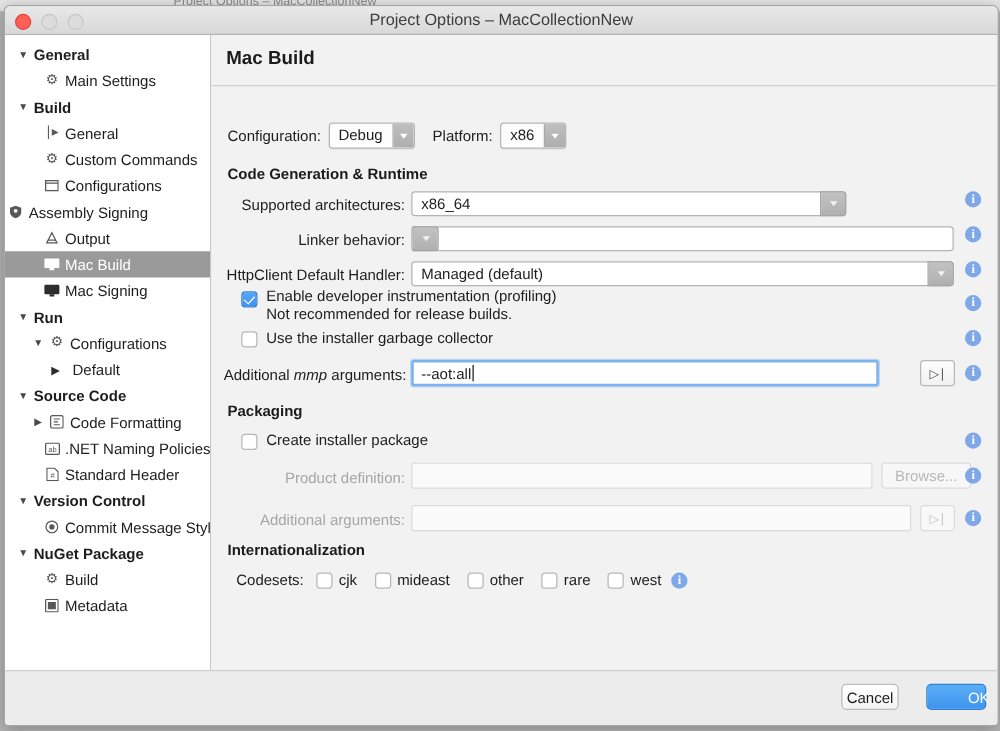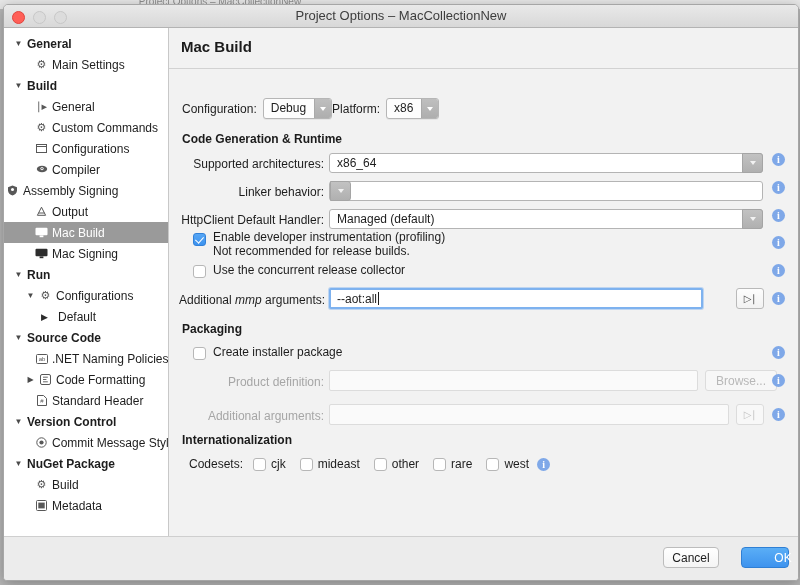--- a/index.html
+++ b/index.html
@@ -207,21 +207,21 @@
   .footer {
     position: absolute; left: 0; right: 0; bottom: 0; height: 43px;
     background: #ececec; border-top: 1px solid #cfcfcf;
   }
   .btn {
     position: absolute; top: 10px; height: 21px; box-sizing: border-box;
     border-radius: 4px; font-size: 12px;
     display: flex; align-items: center; justify-content: center;
   }
   .btn.cancel {
-    right: 79px; width: 56px;
+    right: 79px; width: 46px;
     background: linear-gradient(#ffffff, #f4f4f4);
     border: 1px solid #bcbcbc; color: #1d1d1d; text-align: center;
   }
   .btn.ok {
     right: 9px; width: 48px;
     background: linear-gradient(#5aaef6, #3e93ee);
     border: 1px solid #2f7fd4; color: #ffffff; padding-left: 36px;
   }
 </style>
 </head>
@@ -271,30 +271,20 @@
         </div>
         <div class="tree-row" style="padding-left:29px">
           <span class="ic">
             <svg width="11" height="11" viewBox="0 0 11 11">
                 <rect x="0.5" y="1.5" width="10" height="8" fill="none" stroke="#585858"></rect>
                 <line x1="0.5" y1="3.5" x2="10.5" y2="3.5" stroke="#585858"></line>
               </svg>
           </span>
           <span class="lbl">Configurations</span>
         </div>
-        <div class="tree-row" style="padding-left:29px">
-          <span class="ic">
-            <svg width="12" height="11" viewBox="0 0 12 11">
-                <ellipse cx="6" cy="5" rx="5.2" ry="3.2" fill="#585858"></ellipse>
-                <circle cx="6" cy="4.6" r="1.6" fill="#fff"></circle>
-                <circle cx="6" cy="4.6" r="0.8" fill="#585858"></circle>
-              </svg>
-          </span>
-          <span class="lbl">Compiler</span>
-        </div>
         <div class="tree-row" style="">
           <span class="ic">
             <svg width="11" height="11" viewBox="0 0 11 11">
                 <path d="M5.5 0.6 L10 2.2 V5.5 C10 8.2 7.9 9.8 5.5 10.5 C3.1 9.8 1 8.2 1 5.5 V2.2 Z" fill="#585858"></path>
                 <circle cx="5.5" cy="4.6" r="1.5" fill="#fff"></circle>
               </svg>
           </span>
           <span class="lbl">Assembly Signing</span>
         </div>
         <div class="tree-row" style="padding-left:29px">
@@ -336,38 +326,38 @@
         </div>
         <div class="tree-row" style="padding-left:34px">
           <span class="tw solid"></span>
           <span class="lbl" style="padding-left:7px">Default</span>
         </div>
 
         <div class="tree-row group" style="padding-left:8px">
           <span class="tw open"></span>
           <span class="lbl">Source Code</span>
         </div>
+        <div class="tree-row" style="padding-left:20px">
+          <span class="tw closed"></span>
+          <span class="ic">
+            <svg width="11" height="11" viewBox="0 0 11 11">
+                <rect x="0.5" y="0.5" width="10" height="10" rx="1.5" fill="none" stroke="#585858"></rect>
+                <path d="M3 3.2 L7.8 3.2 M3 5.5 L6.4 5.5 M3 7.8 L7.8 7.8" stroke="#585858" stroke-width="0.9"></path>
+              </svg>
+          </span>
+          <span class="lbl">Code Formatting</span>
+        </div>
         <div class="tree-row" style="padding-left:29px">
           <span class="ic">
             <svg width="12" height="10" viewBox="0 0 12 10">
                 <rect x="0.5" y="0.5" width="11" height="9" rx="1" fill="none" stroke="#585858"></rect>
                 <text x="6" y="7.3" font-size="6" text-anchor="middle" fill="#585858" font-family="sans-serif">ab</text>
               </svg>
           </span>
           <span class="lbl">.NET Naming Policies</span>
-        </div>
-        <div class="tree-row" style="padding-left:20px">
-          <span class="tw closed"></span>
-          <span class="ic">
-            <svg width="11" height="11" viewBox="0 0 11 11">
-                <rect x="0.5" y="0.5" width="10" height="10" rx="1.5" fill="none" stroke="#585858"></rect>
-                <path d="M3 3.2 L7.8 3.2 M3 5.5 L6.4 5.5 M3 7.8 L7.8 7.8" stroke="#585858" stroke-width="0.9"></path>
-              </svg>
-          </span>
-          <span class="lbl">Code Formatting</span>
         </div>
         <div class="tree-row" style="padding-left:29px">
           <span class="ic">
             <svg width="10" height="11" viewBox="0 0 10 11">
                 <path d="M0.5 0.5 H6.5 L9.5 3.4 V10.5 H0.5 Z" fill="none" stroke="#585858"></path>
                 <text x="5" y="8" font-size="6" text-anchor="middle" fill="#585858" font-family="sans-serif">#</text>
               </svg>
           </span>
           <span class="lbl">Standard Header</span>
         </div>
@@ -409,31 +399,31 @@
 
         <div class="page-title">Mac Build</div>
         <div class="hrule" style="top:40px"></div>
 
         <div class="cfgrow">
           <span class="lab">Configuration:</span>
           <span class="popup">
             <span class="val">Debug</span>
             <span class="arrow"></span>
           </span>
-          <span class="lab" style="">Platform:</span>
+          <span class="lab" style="margin-left:14px">Platform:</span>
           <span class="popup">
             <span class="val">x86</span>
             <span class="arrow"></span>
           </span>
         </div>
 
         <div class="section-title" style="top:104px">Code Generation &amp; Runtime</div>
 
         <div class="field-label" style="left:20px; width:135px; top:129px">Supported architectures:</div>
-        <div class="combo" style="left:160px; top:125px; width:434px">
+        <div class="combo" style="left:160px; top:125px; width:348px">
           <span class="txt">x86_64</span>
           <span class="drop"></span>
         </div>
         <div class="infoicon" style="left:603px; top:125px">i</div>
 
         <div class="field-label" style="left:20px; width:135px; top:157px">Linker behavior:</div>
         <div class="combo" style="left:160px; top:153px; width:434px">
           <span class="drop"></span>
         </div>
         <div class="infoicon" style="left:603px; top:153px">i</div>
@@ -444,21 +434,21 @@
           <span class="drop"></span>
         </div>
         <div class="infoicon" style="left:603px; top:181px">i</div>
 
         <div class="cbox checked" style="left:24px; top:205px"></div>
         <div class="cbtext" style="left:44px; top:202px">Enable developer instrumentation (profiling)</div>
         <div class="cbtext sub" style="left:44px; top:216px">Not recommended for release builds.</div>
         <div class="infoicon" style="left:603px; top:208px">i</div>
 
         <div class="cbox" style="left:24px; top:237px"></div>
-        <div class="cbtext" style="left:44px; top:235px">Use the concurrent release collector</div>
+        <div class="cbtext" style="left:44px; top:235px">Use the installer garbage collector</div>
         <div class="infoicon" style="left:603px; top:236px">i</div>
 
         <div class="field-label" style="left:10px; width:145px; top:265px"><span>Additional </span><i>mmp</i><span> arguments:</span></div>
         <div class="textinput focused" style="left:160px; top:260px; width:374px">
           <span>--aot:all</span>
             <span class="caret"></span>
         </div>
         <div class="minibtn" style="left:567px; top:260px">▷∣</div>
         <div class="infoicon" style="left:603px; top:264px">i</div>
 

